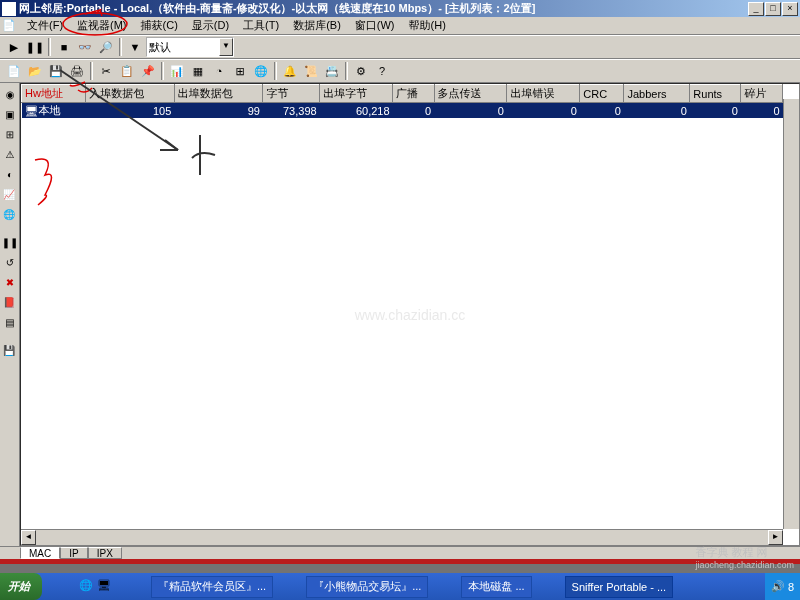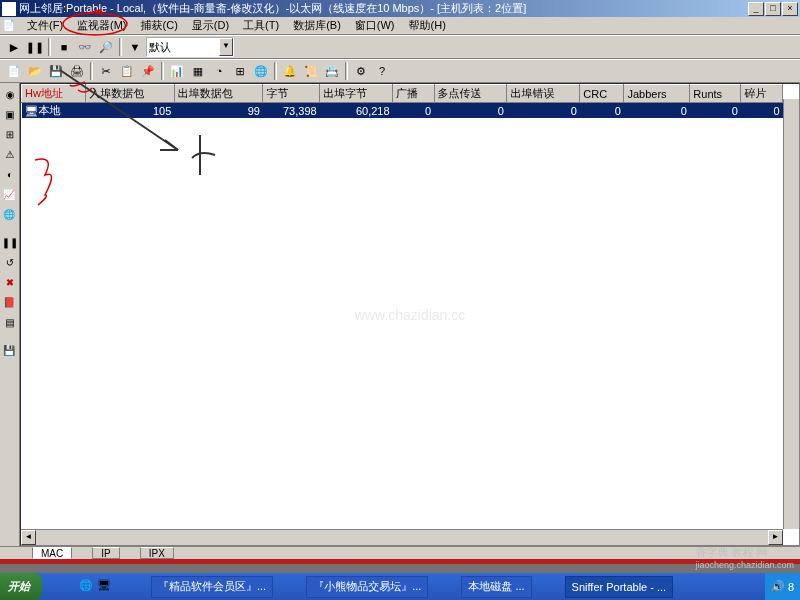--- a/index.html
+++ b/index.html
@@ -1,19 +1,19 @@
 <!DOCTYPE html>
 <html><head>
 <meta charset="utf-8">
 <style>
 * { margin: 0; padding: 0; box-sizing: border-box; font-family: "Microsoft YaHei", Arial, sans-serif; font-size: 11px; }
 body { background: #d4d0c8; overflow: hidden; width: 800px; height: 600px; position: relative; }
 .titlebar { background: linear-gradient(to right, #0a246a, #a6caf0); height: 17px; color: #fff; display: flex; align-items: center; padding: 0 2px; font-size: 11px; }
 .titlebar-icon { width: 14px; height: 14px; background: #fff; margin-right: 3px; }
-.titlebar-text { flex: 1; white-space: nowrap; overflow: hidden; }
+.titlebar-text { flex: 1; white-space: nowrap; overflow: hidden; font-weight: bold; }
 .titlebar-btns { display: flex; gap: 1px; }
 .titlebar-btn { width: 16px; height: 14px; background: #d4d0c8; border: 1px solid; border-color: #fff #404040 #404040 #fff; text-align: center; line-height: 10px; font-size: 9px; color: #000; cursor: pointer; }
 .menubar { background: #d4d0c8; height: 18px; display: flex; align-items: center; padding: 0 2px; border-bottom: 1px solid #808080; }
 .menubar-icon { width: 14px; height: 14px; margin-right: 4px; }
 .menu-item { padding: 1px 7px; cursor: pointer; }
 .toolbar1 { background: #d4d0c8; height: 24px; display: flex; align-items: center; padding: 1px 4px; border-top: 1px solid #fff; border-bottom: 1px solid #808080; gap: 1px; }
 .tb-sep { width: 3px; height: 18px; border-left: 1px solid #808080; border-right: 1px solid #fff; margin: 0 2px; }
 .tb-btn { width: 20px; height: 20px; border: 1px solid #d4d0c8; display: flex; align-items: center; justify-content: center; cursor: pointer; }
 .dropdown { height: 20px; display: inline-flex; border: 1px inset #fff; background: #fff; }
 .dropdown input { border: none; width: 72px; padding: 0 2px; font-size: 11px; }
@@ -23,21 +23,21 @@
 .sidebar { width: 20px; background: #d4d0c8; border-right: 1px solid #808080; display: flex; flex-direction: column; gap: 2px; padding: 2px 1px; }
 .side-btn { width: 18px; height: 18px; border: 1px solid #d4d0c8; display: flex; align-items: center; justify-content: center; cursor: pointer; font-size: 10px; }
 .content { flex: 1; background: #fff; border: 1px inset #808080; position: relative; overflow: hidden; }
 .table { width: 100%; border-collapse: collapse; font-size: 10px; }
 .table th { background: #d4d0c8; border: 1px solid; border-color: #fff #808080 #808080 #fff; padding: 1px 3px; text-align: left; font-weight: normal; height: 15px; white-space: nowrap; overflow: hidden; }
 .table th:first-child { color: #cc0000; }
 .table td { padding: 0 3px; text-align: right; height: 14px; white-space: nowrap; }
 .table td:first-child { text-align: left; }
 .table tr.sel td { background: #0a246a; color: #fff; }
 .row-icon { display: inline-block; width: 12px; height: 12px; vertical-align: middle; margin-right: 2px; }
-.tab-strip { display: flex; padding-left: 32px; height: 13px; align-items: flex-start; background: #d4d0c8; border-top: 1px solid #808080; gap: 20px; }
+.tab-strip { display: flex; padding-left: 20px; height: 13px; align-items: flex-start; background: #d4d0c8; border-top: 1px solid #808080; }
 .tab { padding: 0 8px; background: #d4d0c8; border: 1px solid #808080; border-top: 1px solid #fff; font-size: 10px; cursor: pointer; height: 12px; line-height: 11px; }
 .tab.active { background: #fff; border-bottom: 1px solid #fff; }
 .statusbar { height: 14px; background: #737373; border-top: 5px solid #b91c1c; padding: 16px 4px; font-size: 10px; display: flex; align-items: center; }
 .taskbar { position: absolute; bottom: 0; left: 0; right: 0; height: 27px; background: linear-gradient(to bottom, #3168d5, #2456b8); display: flex; align-items: center; padding: 0; gap: 31px; }
 .start-btn { background: linear-gradient(to bottom, #3c8b3c, #2a6b2a); color: #fff; padding: 3px 12px 3px 8px; font-weight: bold; height: 27px; display: flex; align-items: center; cursor: pointer; border-radius: 0 8px 8px 0; font-style: italic; }
 .task-item { background: #2a5bc4; border: 1px solid #1a4aa8; color: #fff; padding: 2px 6px; margin: 2px 1px; height: 22px; display: flex; align-items: center; font-size: 10px; cursor: pointer; max-width: 130px; overflow: hidden; white-space: nowrap; }
 .task-item.active { background: #1a4aa8; border-color: #0a3a98; }
 .tray { margin-left: auto; background: #1a8ae0; padding: 2px 6px; height: 27px; display: flex; align-items: center; color: #fff; font-size: 10px; gap: 3px; }
 .watermark { position: absolute; bottom: 30px; right: 6px; color: #c0c0c0; font-size: 11px; pointer-events: none; }
 .watermark2 { position: absolute; top: 50%; left: 50%; transform: translate(-50%, -50%); color: rgba(200,200,200,0.4); font-size: 14px; pointer-events: none; }

